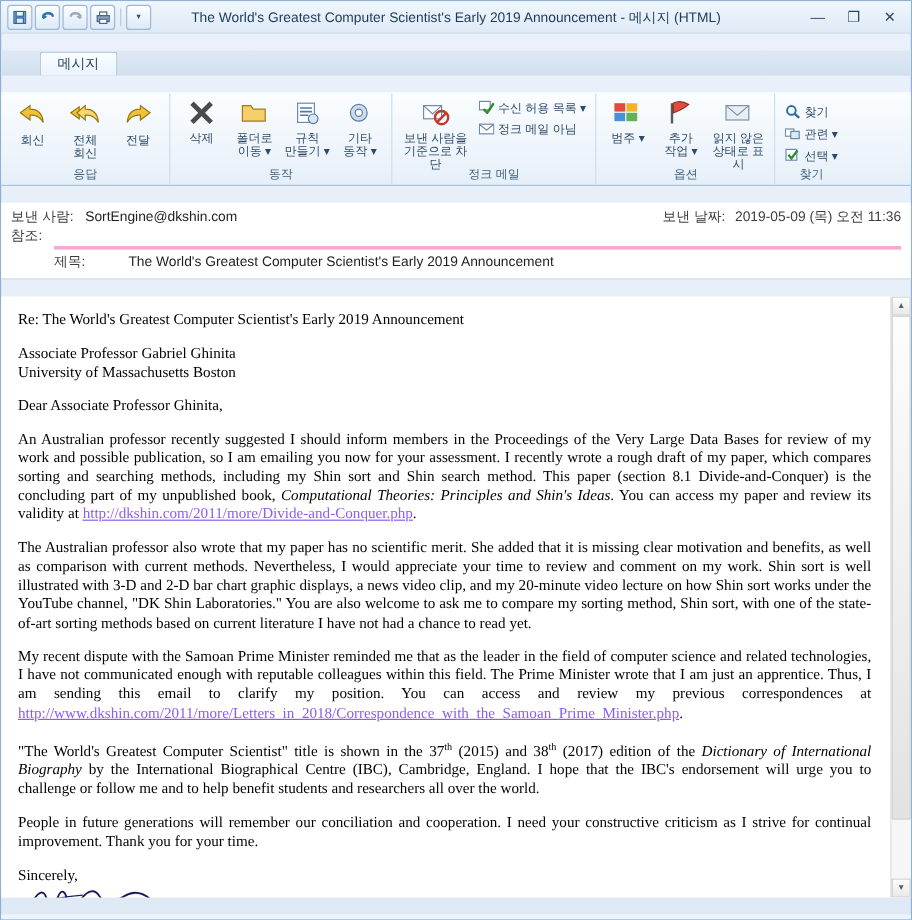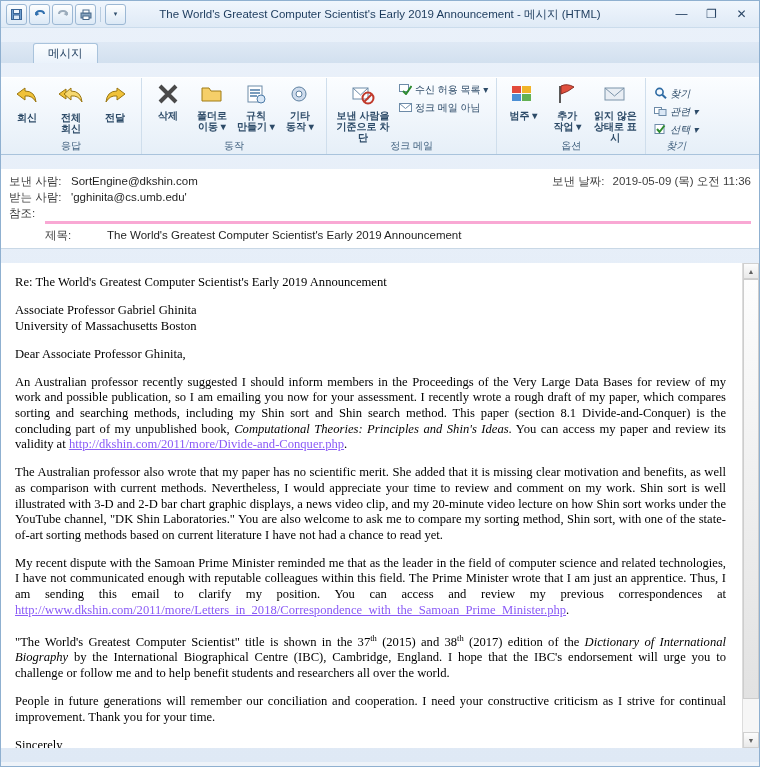--- a/index.html
+++ b/index.html
@@ -107,21 +107,21 @@
   }
   .rgroup {
     display: flex;
     flex-direction: column;
     align-items: center;
     justify-content: space-between;
     padding: 2px 5px 1px 5px;
     border-right: 1px solid #cfdeec;
     position: relative;
   }
-  .rgroup:last-child { border-right: none; font-style: italic; }
+  .rgroup:last-child { border-right: none; }
   .rgroup-body {
     display: flex;
     align-items: flex-start;
     gap: 2px;
     height: 58px;
   }
   .rgroup-label {
     font-size: 10px;
     color: #4a6party;
     color: #41617f;
@@ -131,21 +131,20 @@
   }
   .bigbtn {
     width: 42px;
     display: flex;
     flex-direction: column;
     align-items: center;
     justify-content: flex-start;
     gap: 1px;
     padding-top: 3px;
     cursor: default;
-    font-weight: bold;
   }
   .bigbtn .lbl {
     font-size: 10px;
     color: #2d4b68;
     text-align: center;
     line-height: 11px;
   }
   .smallcol {
     display: flex;
     flex-direction: column;
@@ -492,24 +491,20 @@
   <div class="headerpane">
     <div class="hrow">
       <div class="hlabel">보낸 사람:</div>
       <div class="hvalue">SortEngine@dkshin.com</div>
       <div class="hright">
         <span>보낸 날짜:</span>
         <span>2019-05-09 (목) 오전 11:36</span>
       </div>
     </div>
     <div class="hrow">
-      <div class="hlabel">받는 사람:</div>
-      <div class="hvalue">'gghinita@cs.umb.edu'</div>
-    </div>
-    <div class="hrow">
       <div class="hlabel">참조:</div>
       <div class="hvalue"></div>
     </div>
     <div class="hrow subject-row">
       <div class="hlabel">제목:</div>
       <div class="hvalue">The World's Greatest Computer Scientist's Early 2019 Announcement</div>
     </div>
   </div>
 
   <div class="bodywrap">

